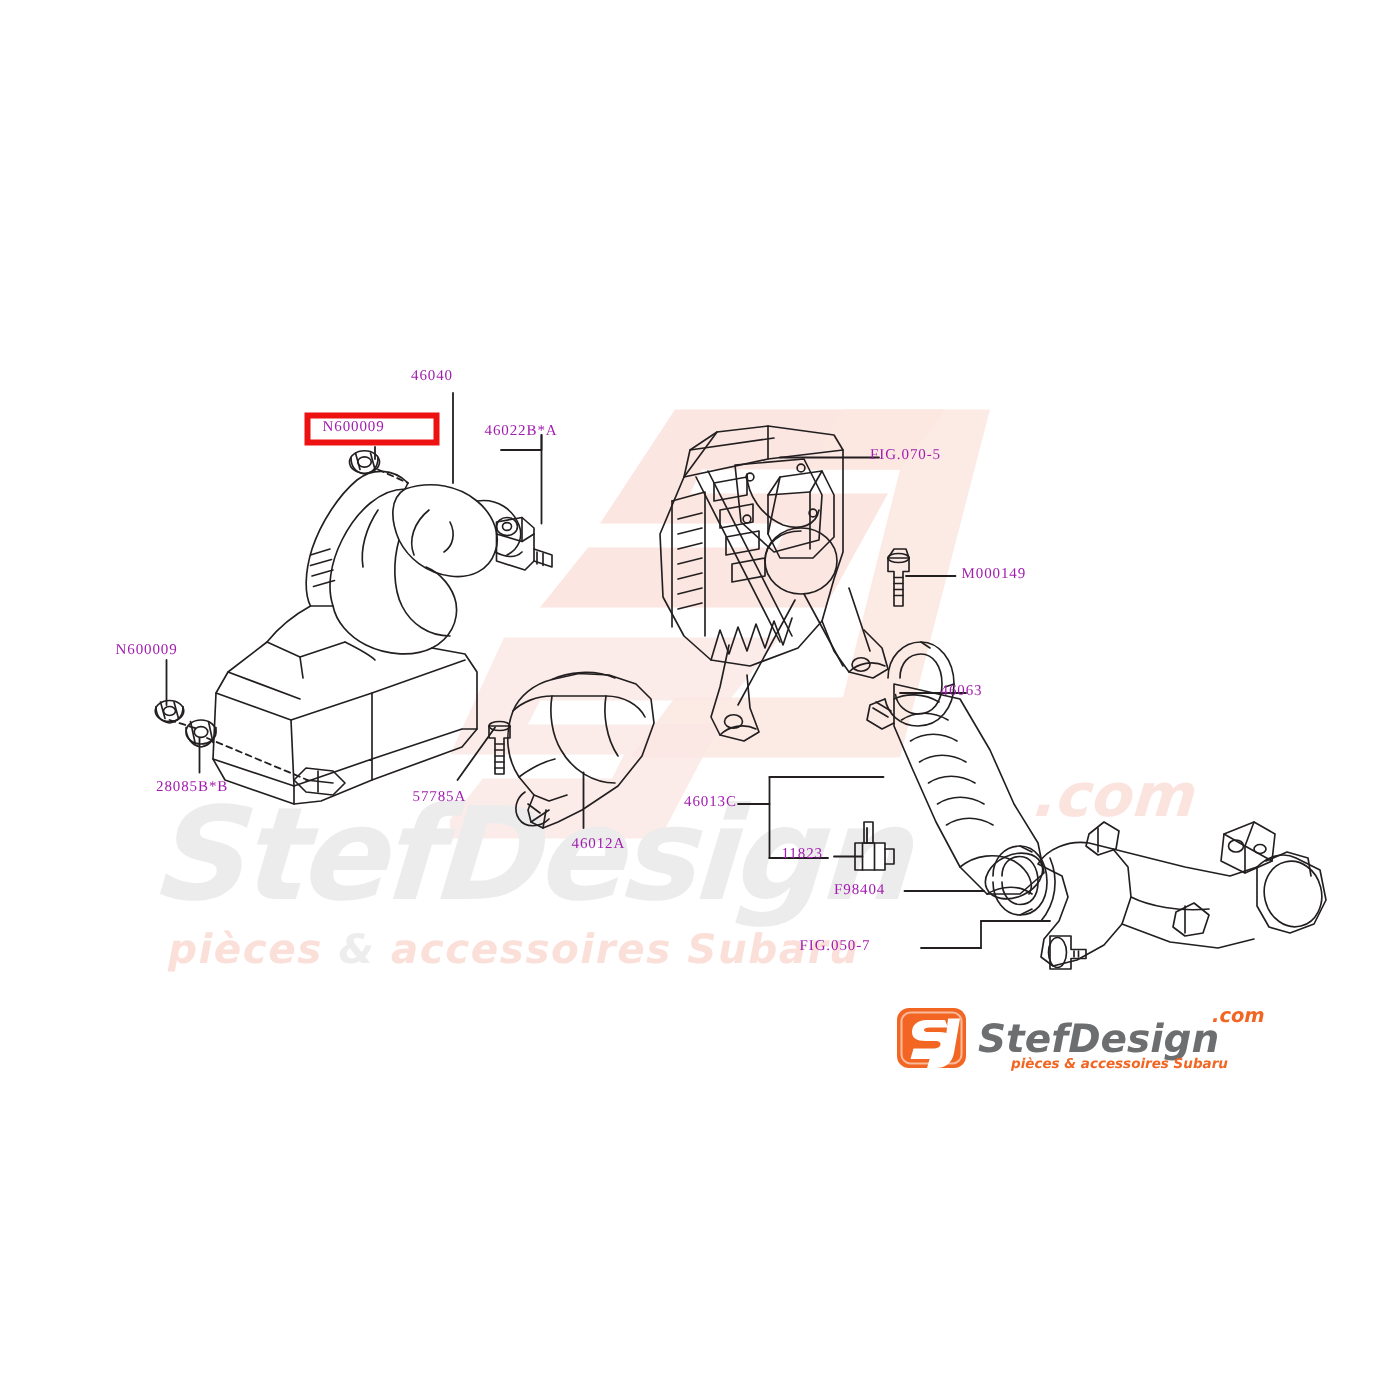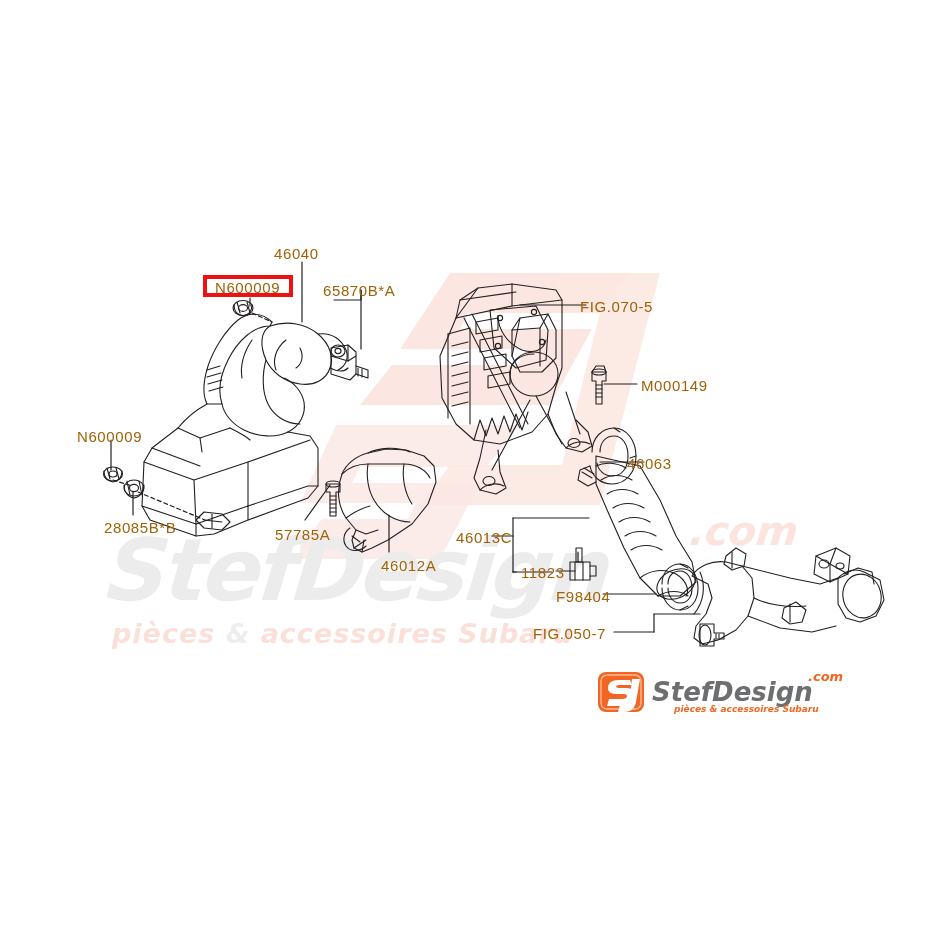--- a/index.html
+++ b/index.html
@@ -67,23 +67,23 @@
     left: 203px; top: 275px;
     width: 90px; height: 22px;
     border: 4px solid #ee1111;
     background: transparent;
     z-index: 4;
   }
 
   
   .lbl {
     position: absolute;
-    font-family: Liberation Sans, sans-serif;
-    font-size: 15px;
-    color: #a16207;
+    font-family: Liberation Serif, serif;
+    font-size: 10px;
+    color: #a21caf;
     white-space: nowrap;
     letter-spacing: 0.6px;
     z-index: 5;
   }
 
   
   .logo {
     position: absolute;
     left: 596px; top: 668px;
     width: 258px; height: 50px;
@@ -459,21 +459,21 @@
         <path d="M719 634 L719 638"></path>
         <ellipse cx="705" cy="635" rx="6" ry="10"></ellipse>
       </g>
     </g>
   </svg>
 
   <div class="hl-box"></div>
 
   <div class="lbl" style="left:274px;top:245px">46040</div>
   <div class="lbl" style="left:215px;top:279px">N600009</div>
-  <div class="lbl" style="left:323px;top:282px">65870B*A</div>
+  <div class="lbl" style="left:323px;top:282px">46022B*A</div>
   <div class="lbl" style="left:580px;top:298px">FIG.070-5</div>
   <div class="lbl" style="left:641px;top:377px">M000149</div>
   <div class="lbl" style="left:77px;top:428px">N600009</div>
   <div class="lbl" style="left:627px;top:455px">46063</div>
   <div class="lbl" style="left:104px;top:519px">28085B*B</div>
   <div class="lbl" style="left:275px;top:526px">57785A</div>
   <div class="lbl" style="left:456px;top:529px">46013C</div>
   <div class="lbl" style="left:381px;top:557px">46012A</div>
   <div class="lbl" style="left:521px;top:564px">11823</div>
   <div class="lbl" style="left:556px;top:588px">F98404</div>

